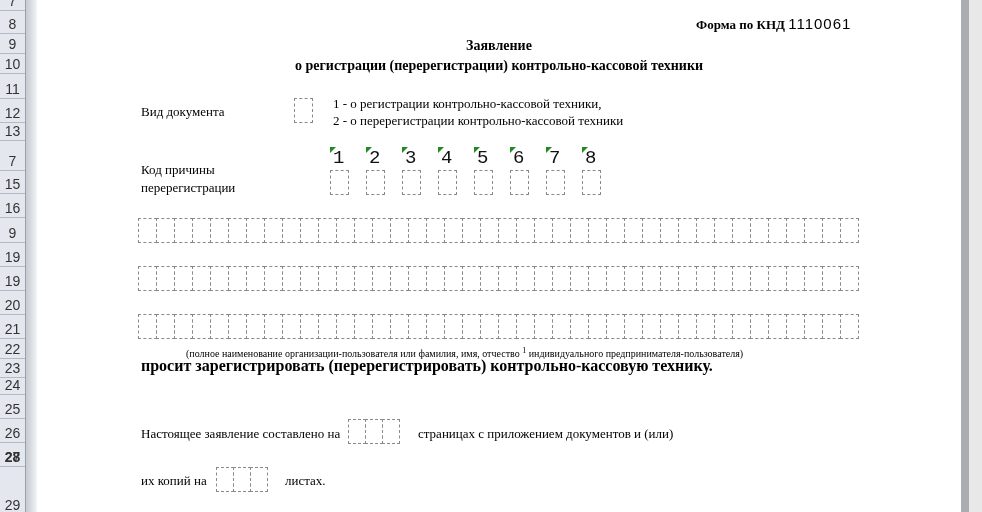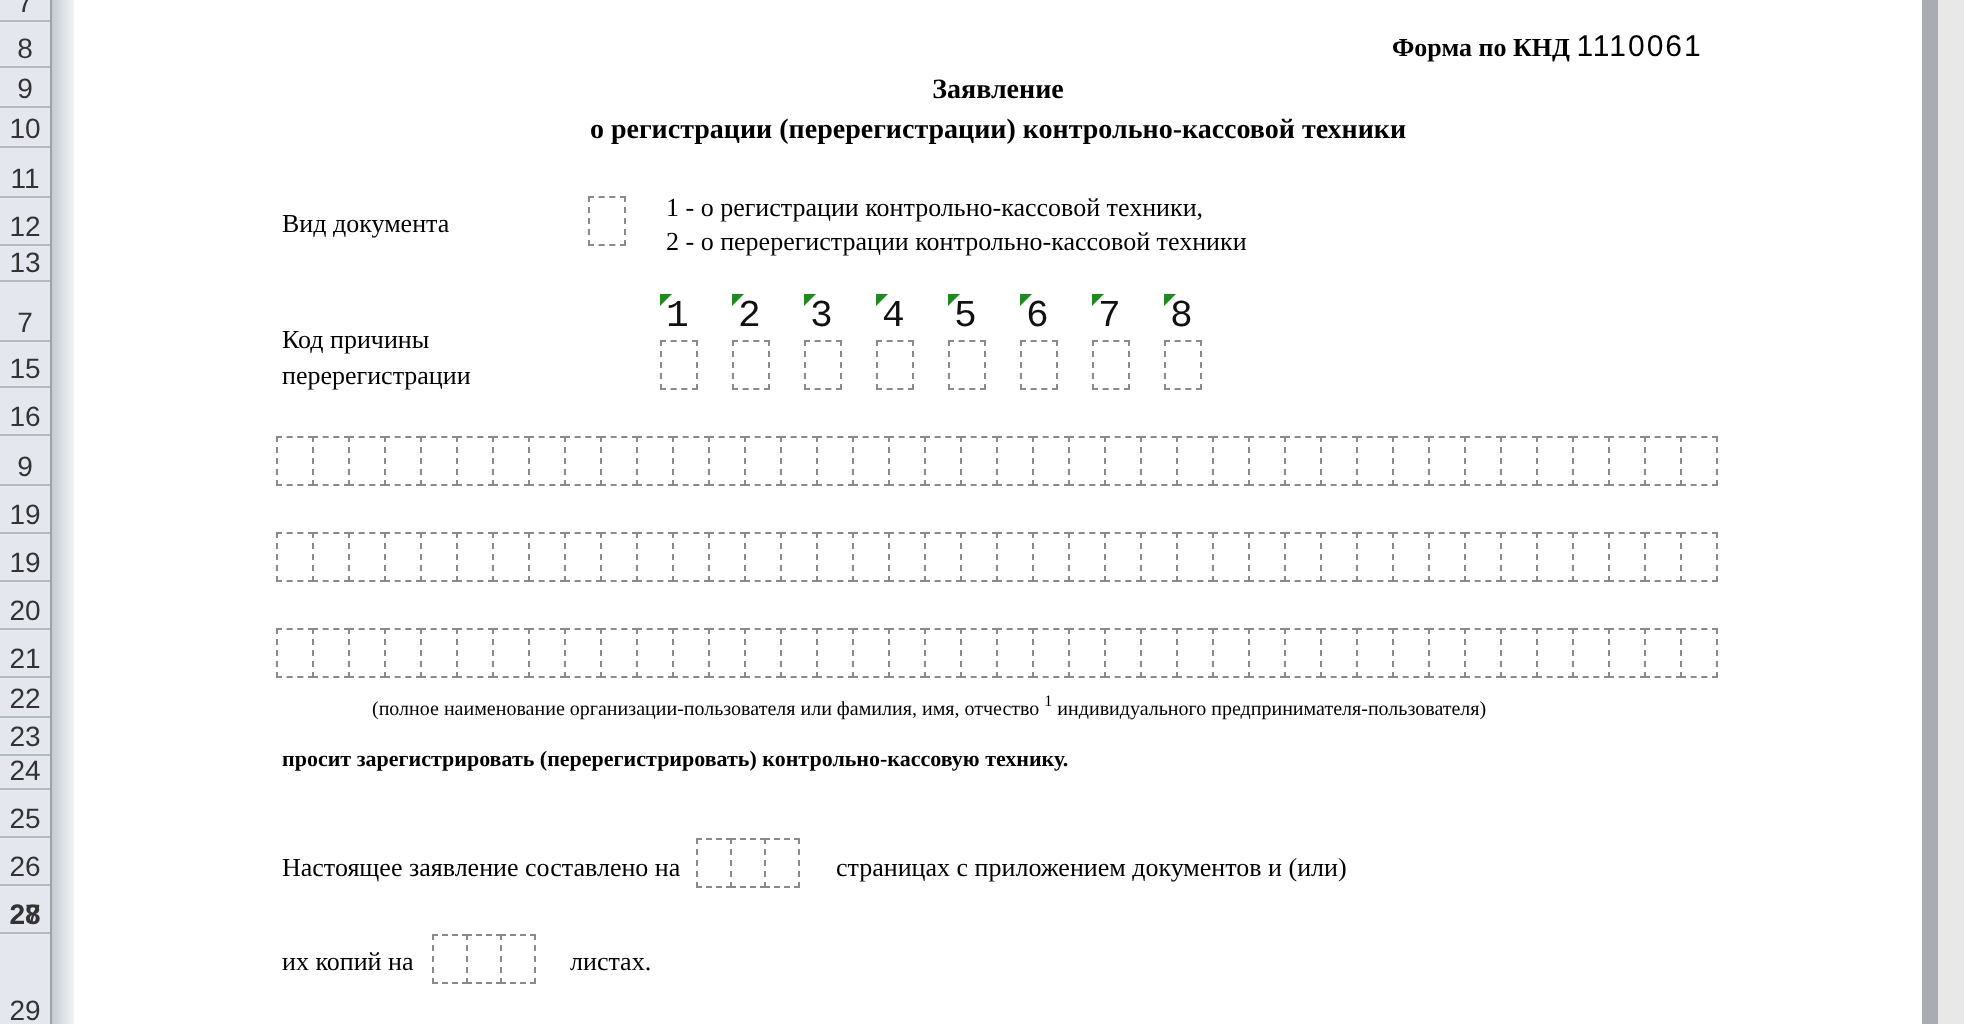--- a/index.html
+++ b/index.html
@@ -218,21 +218,21 @@
       <div class="c" style="width: 19px; border-color: rgb(138, 138, 138);"></div>
       <div class="c" style="width: 19px; border-color: rgb(138, 138, 138);"></div>
       <div class="c" style="width: 19px; border-color: rgb(138, 138, 138);"></div>
     </div>
   </div>
 <div class="t" style="left:186px; top:345px; font-size:10px; line-height:12px;">
   <span>(полное наименование организации-пользователя или фамилия, имя, отчество</span>
   <span class="sup">1</span><span> индивидуального предпринимателя-пользователя)</span>
 </div>
 
-<div class="t b" style="left:141px; top:373px; font-size:11px;">просит зарегистрировать (перерегистрировать) контрольно-кассовую технику.</div>
+<div class="t b" style="left:141px; top:358px; font-size:16px;">просит зарегистрировать (перерегистрировать) контрольно-кассовую технику.</div>
 
 <div class="t" style="left:141px; top:426px;">Настоящее заявление составлено на</div>
 <div class="cellrow" style="left:348px; top:419px;">
   <div class="c"></div>
   <div class="c"></div>
   <div class="c"></div>
 </div>
 <div class="t" style="left:418px; top:426px;">страницах с приложением документов и (или)</div>
 
 <div class="t" style="left:141px; top:473px;">их копий на</div>

